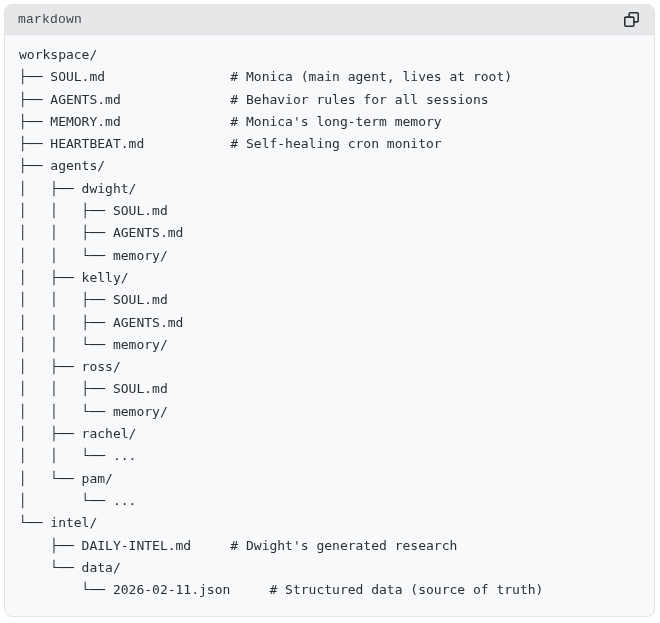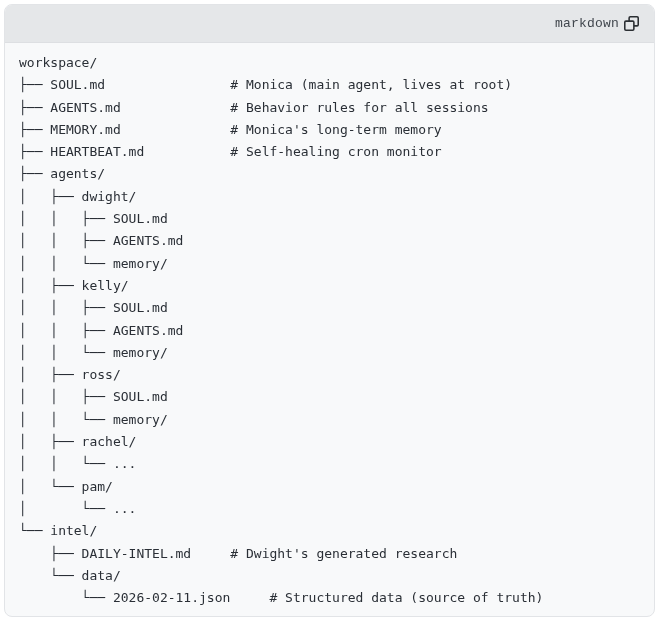--- a/index.html
+++ b/index.html
@@ -10,26 +10,26 @@
   }
   .code-block {
     position: absolute;
     left: 4px; top: 4px; right: 5px; bottom: 6px;
     border: 1px solid #e2e4e7;
     border-radius: 8px;
     overflow: hidden;
     background: #f8f9fa;
   }
   .code-header {
-    height: 38px;
+    height: 30px;
     background: #e5e7e9;
     border-bottom: 1px solid #dddfe2;
     display: flex;
     align-items: center;
-    justify-content: flex-end;
+    justify-content: space-between;
     padding: 0 11px 0 13px;
   }
   .lang-label {
     font-family: "Liberation Mono", monospace;
     font-size: 13px;
     color: #40464d;
     letter-spacing: 0.2px;
   }
   .copy-btn {
     background: transparent;

